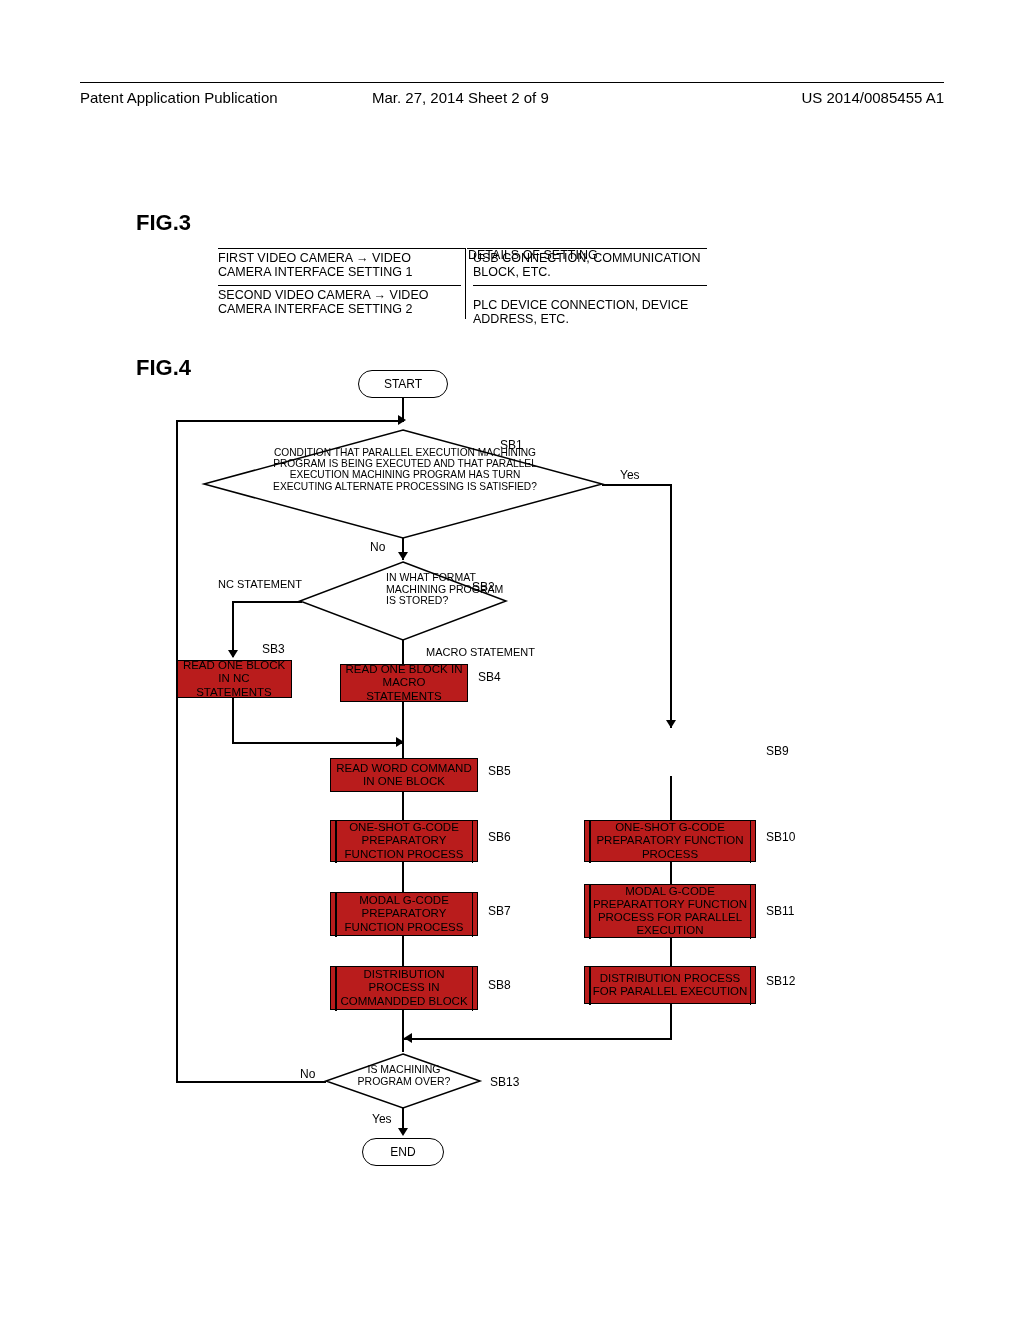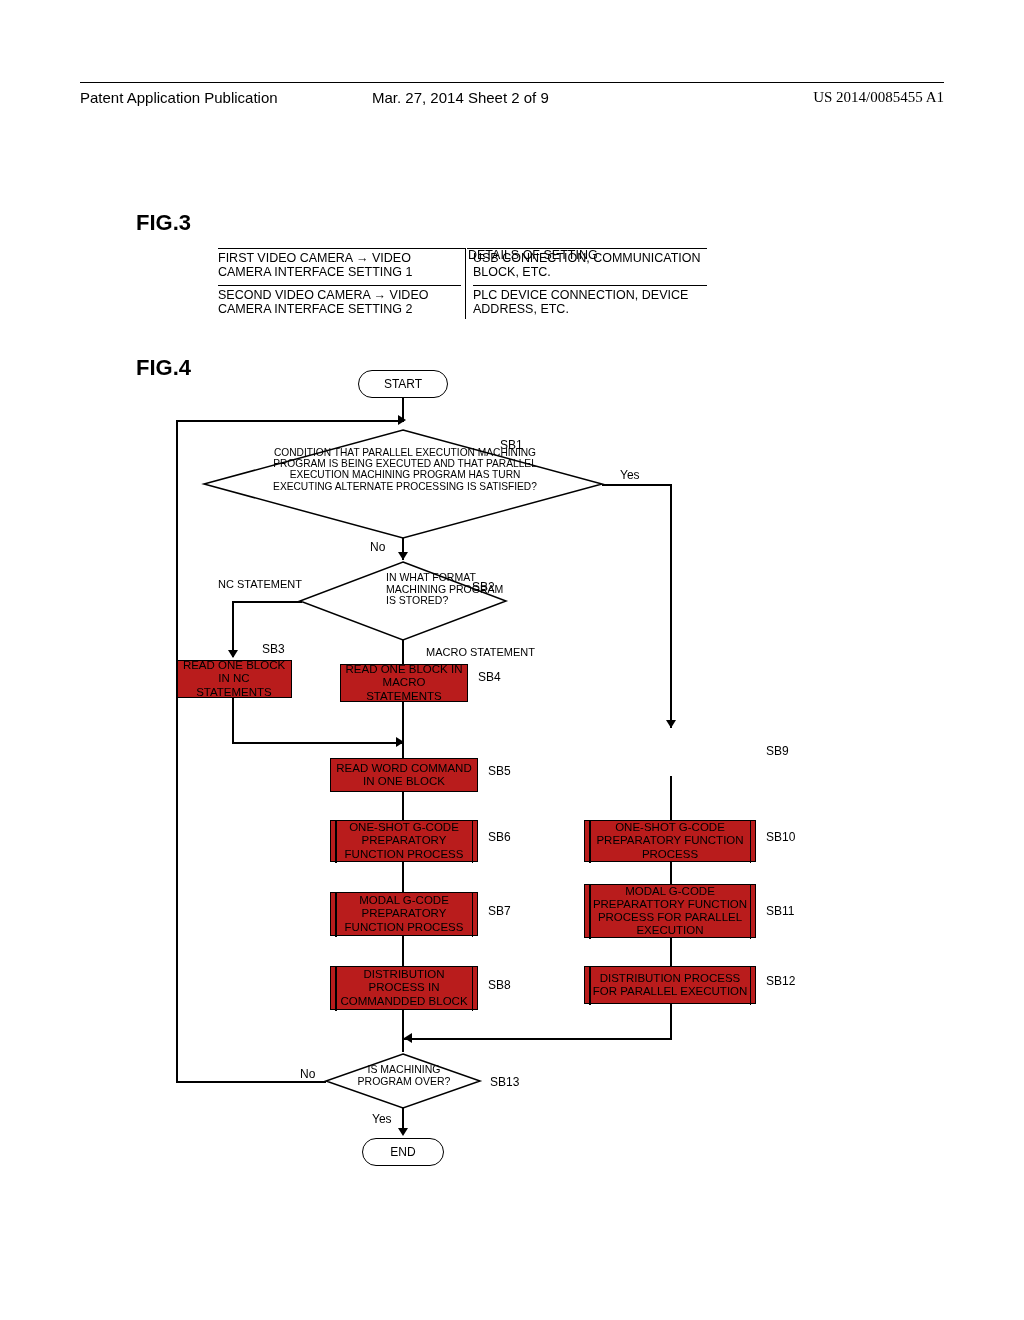--- a/index.html
+++ b/index.html
@@ -15,21 +15,21 @@
   .header {
     position: absolute;
     top: 82px; left: 80px; right: 80px;
     border-top: 1.5px solid #000;
     display: flex;
     padding-top: 6px;
     font-size: 15px;
   }
   .header-left { flex: 1; }
   .header-mid { width: 280px; }
-  .header-right { flex: 1; text-align: right; font-family: Liberation Serif, serif; }
+  .header-right { flex: 1; text-align: right; }
   .fig3-label, .fig4-label {
     position: absolute;
     font-weight: bold;
     font-size: 22px;
     left: 136px;
   }
   .fig3-label { top: 210px; }
   .fig4-label { top: 355px; }
   
   .fig3-table {
@@ -47,21 +47,21 @@
     padding: 2px 4px 0 0;
   }
   .fig3-table .col1 .r1 { height: 34px; }
   .fig3-table .col1 .r2 { border-top: 1.5px solid #000; padding-top: 2px; height: 34px; }
   .fig3-table .col2 {
     position: absolute; top: 18px; left: 249px; width: 240px;
     border-top: 1.5px solid #000;
     padding: 2px 0 0 6px;
   }
   .fig3-table .col2 .r1 { height: 34px; }
-  .fig3-table .col2 .r2 { border-top: 1.5px solid #000; padding-top: 2px; height: 34px; }
+  .fig3-table .col2 .r2 { border-top: 1.5px solid #000; padding-top: 12px; height: 34px; }
   
   .flow { position: absolute; top: 370px; left: 140px; width: 760px; height: 880px; }
   .box, .subbox {
     position: absolute;
     border: 1.5px solid #000;
     text-align: center;
     display: flex;
     align-items: center;
     justify-content: center;
     background: #b91c1c;

